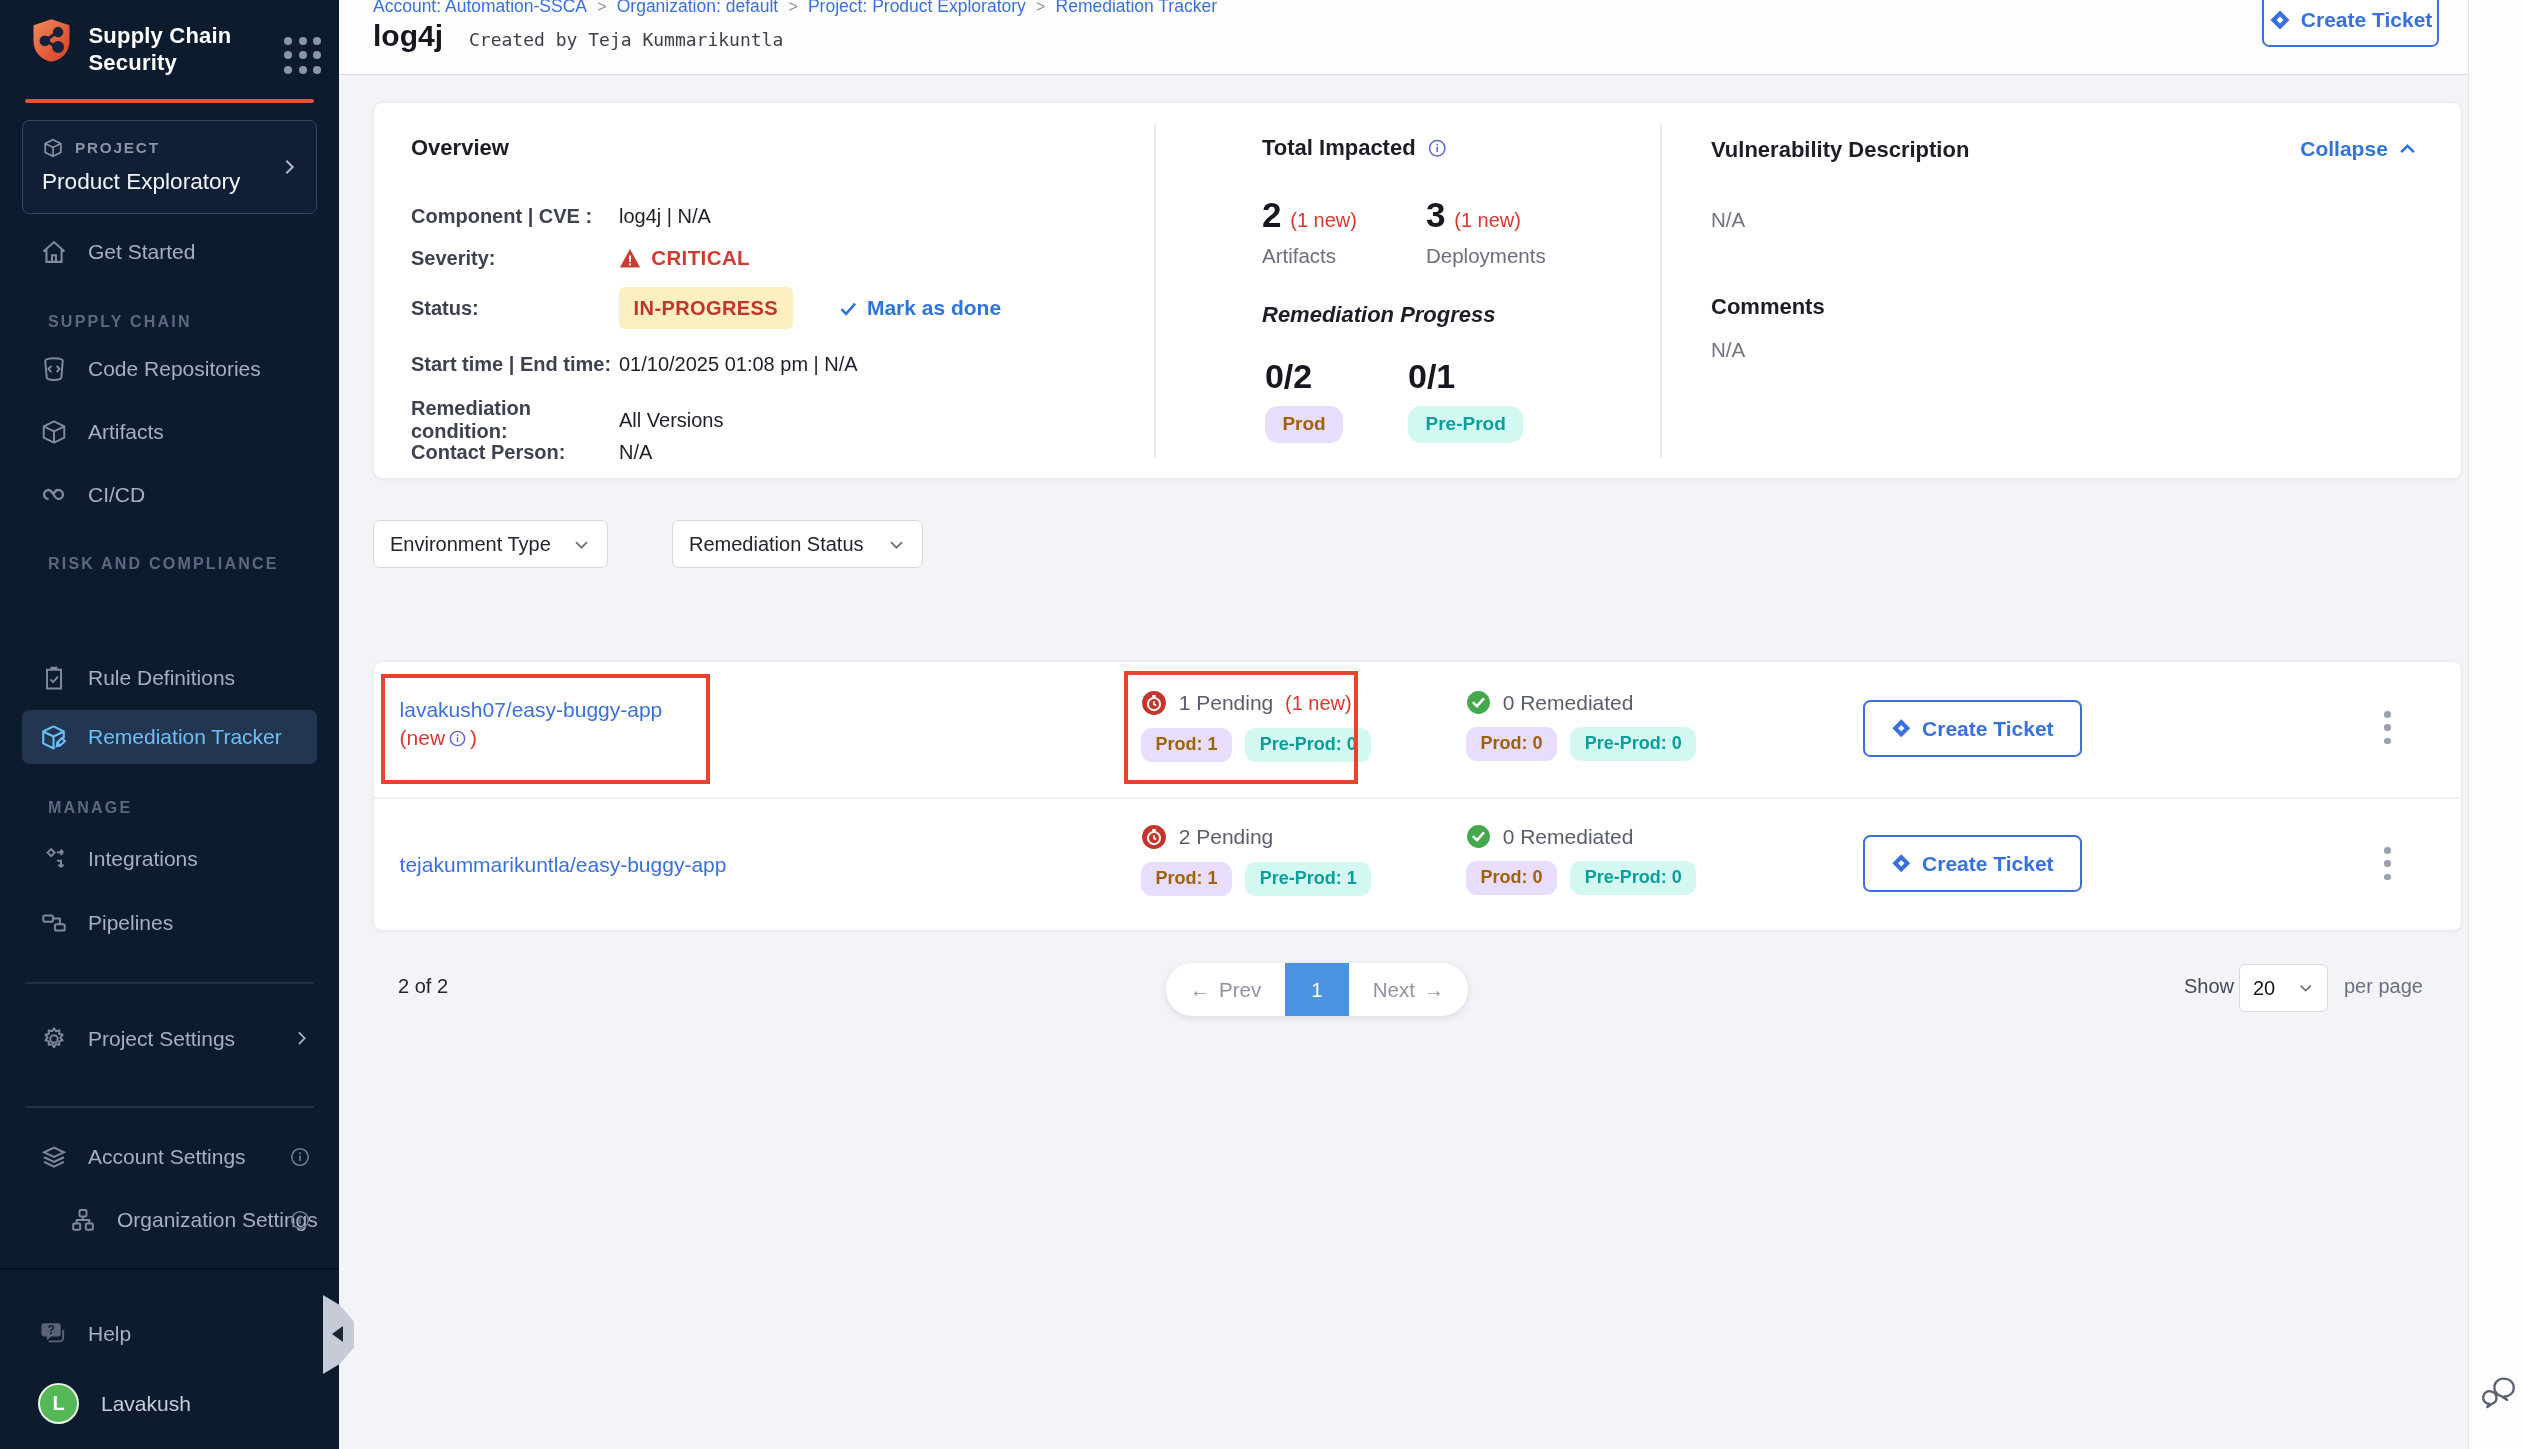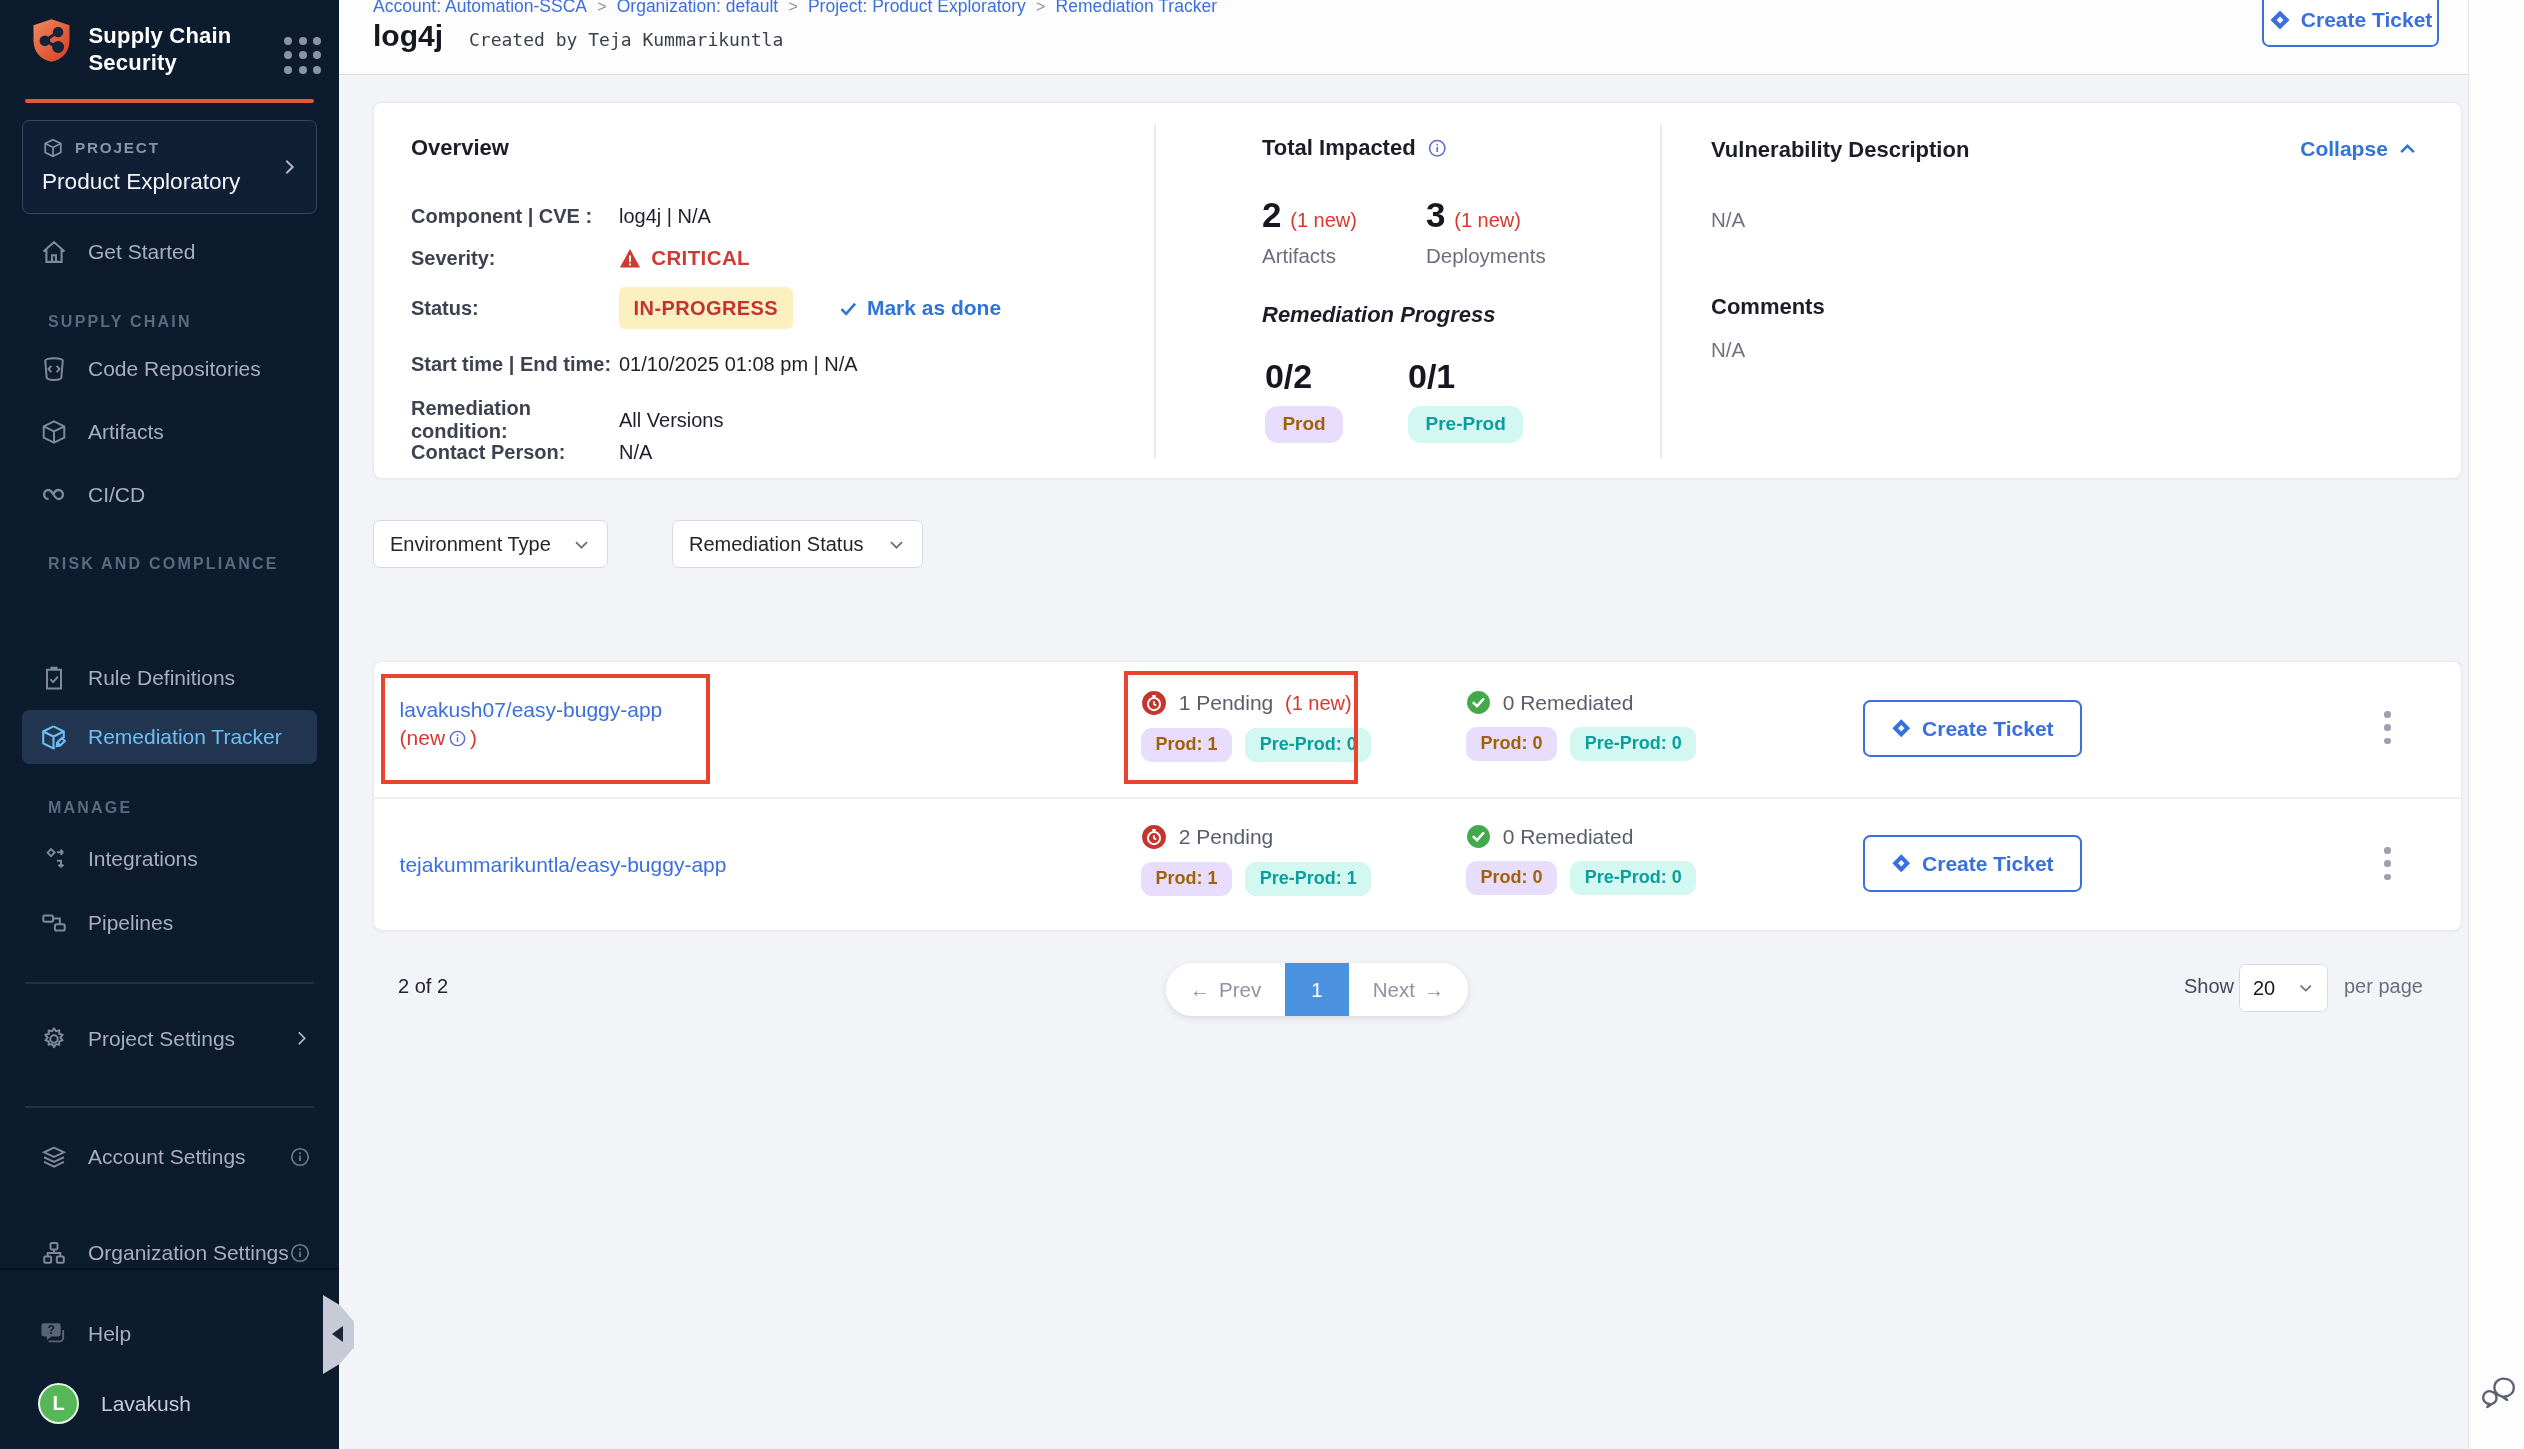--- a/index.html
+++ b/index.html
@@ -256,21 +256,21 @@
           <path d="M3.5 12.2 L12 16.2 L20.5 12.2 M3.5 16.2 L12 20.2 L20.5 16.2"></path>
         </svg>
     </span>
     <span>Account Settings</span>
     <svg class="row-info" width="22" height="22" viewBox="0 0 24 24">
         <circle cx="12" cy="12" r="9" stroke="currentColor" stroke-width="1.8" fill="none"></circle>
         <rect x="11.1" y="10.4" width="1.8" height="6" fill="currentColor"></rect>
         <rect x="11.1" y="6.8" width="1.8" height="2" fill="currentColor"></rect>
       </svg>
   </div>
-  <div class="abs nav-row" style="top:1227px;">
+  <div class="abs nav-row" style="top:1194px;margin-left:29px;">
     <span class="nic">
       <svg width="28" height="28" viewBox="0 0 24 24" stroke="currentColor" stroke-width="1.7" fill="none">
           <rect x="9" y="3.5" width="6" height="5.4" rx="1"></rect>
           <rect x="3.6" y="15" width="6" height="5.4" rx="1"></rect>
           <rect x="14.4" y="15" width="6" height="5.4" rx="1"></rect>
           <path d="M12 8.9 V12 M6.6 15 V12 H17.4 V15"></path>
         </svg>
     </span>
     <span>Organization Settings</span>
     <svg class="row-info" width="22" height="22" viewBox="0 0 24 24">

